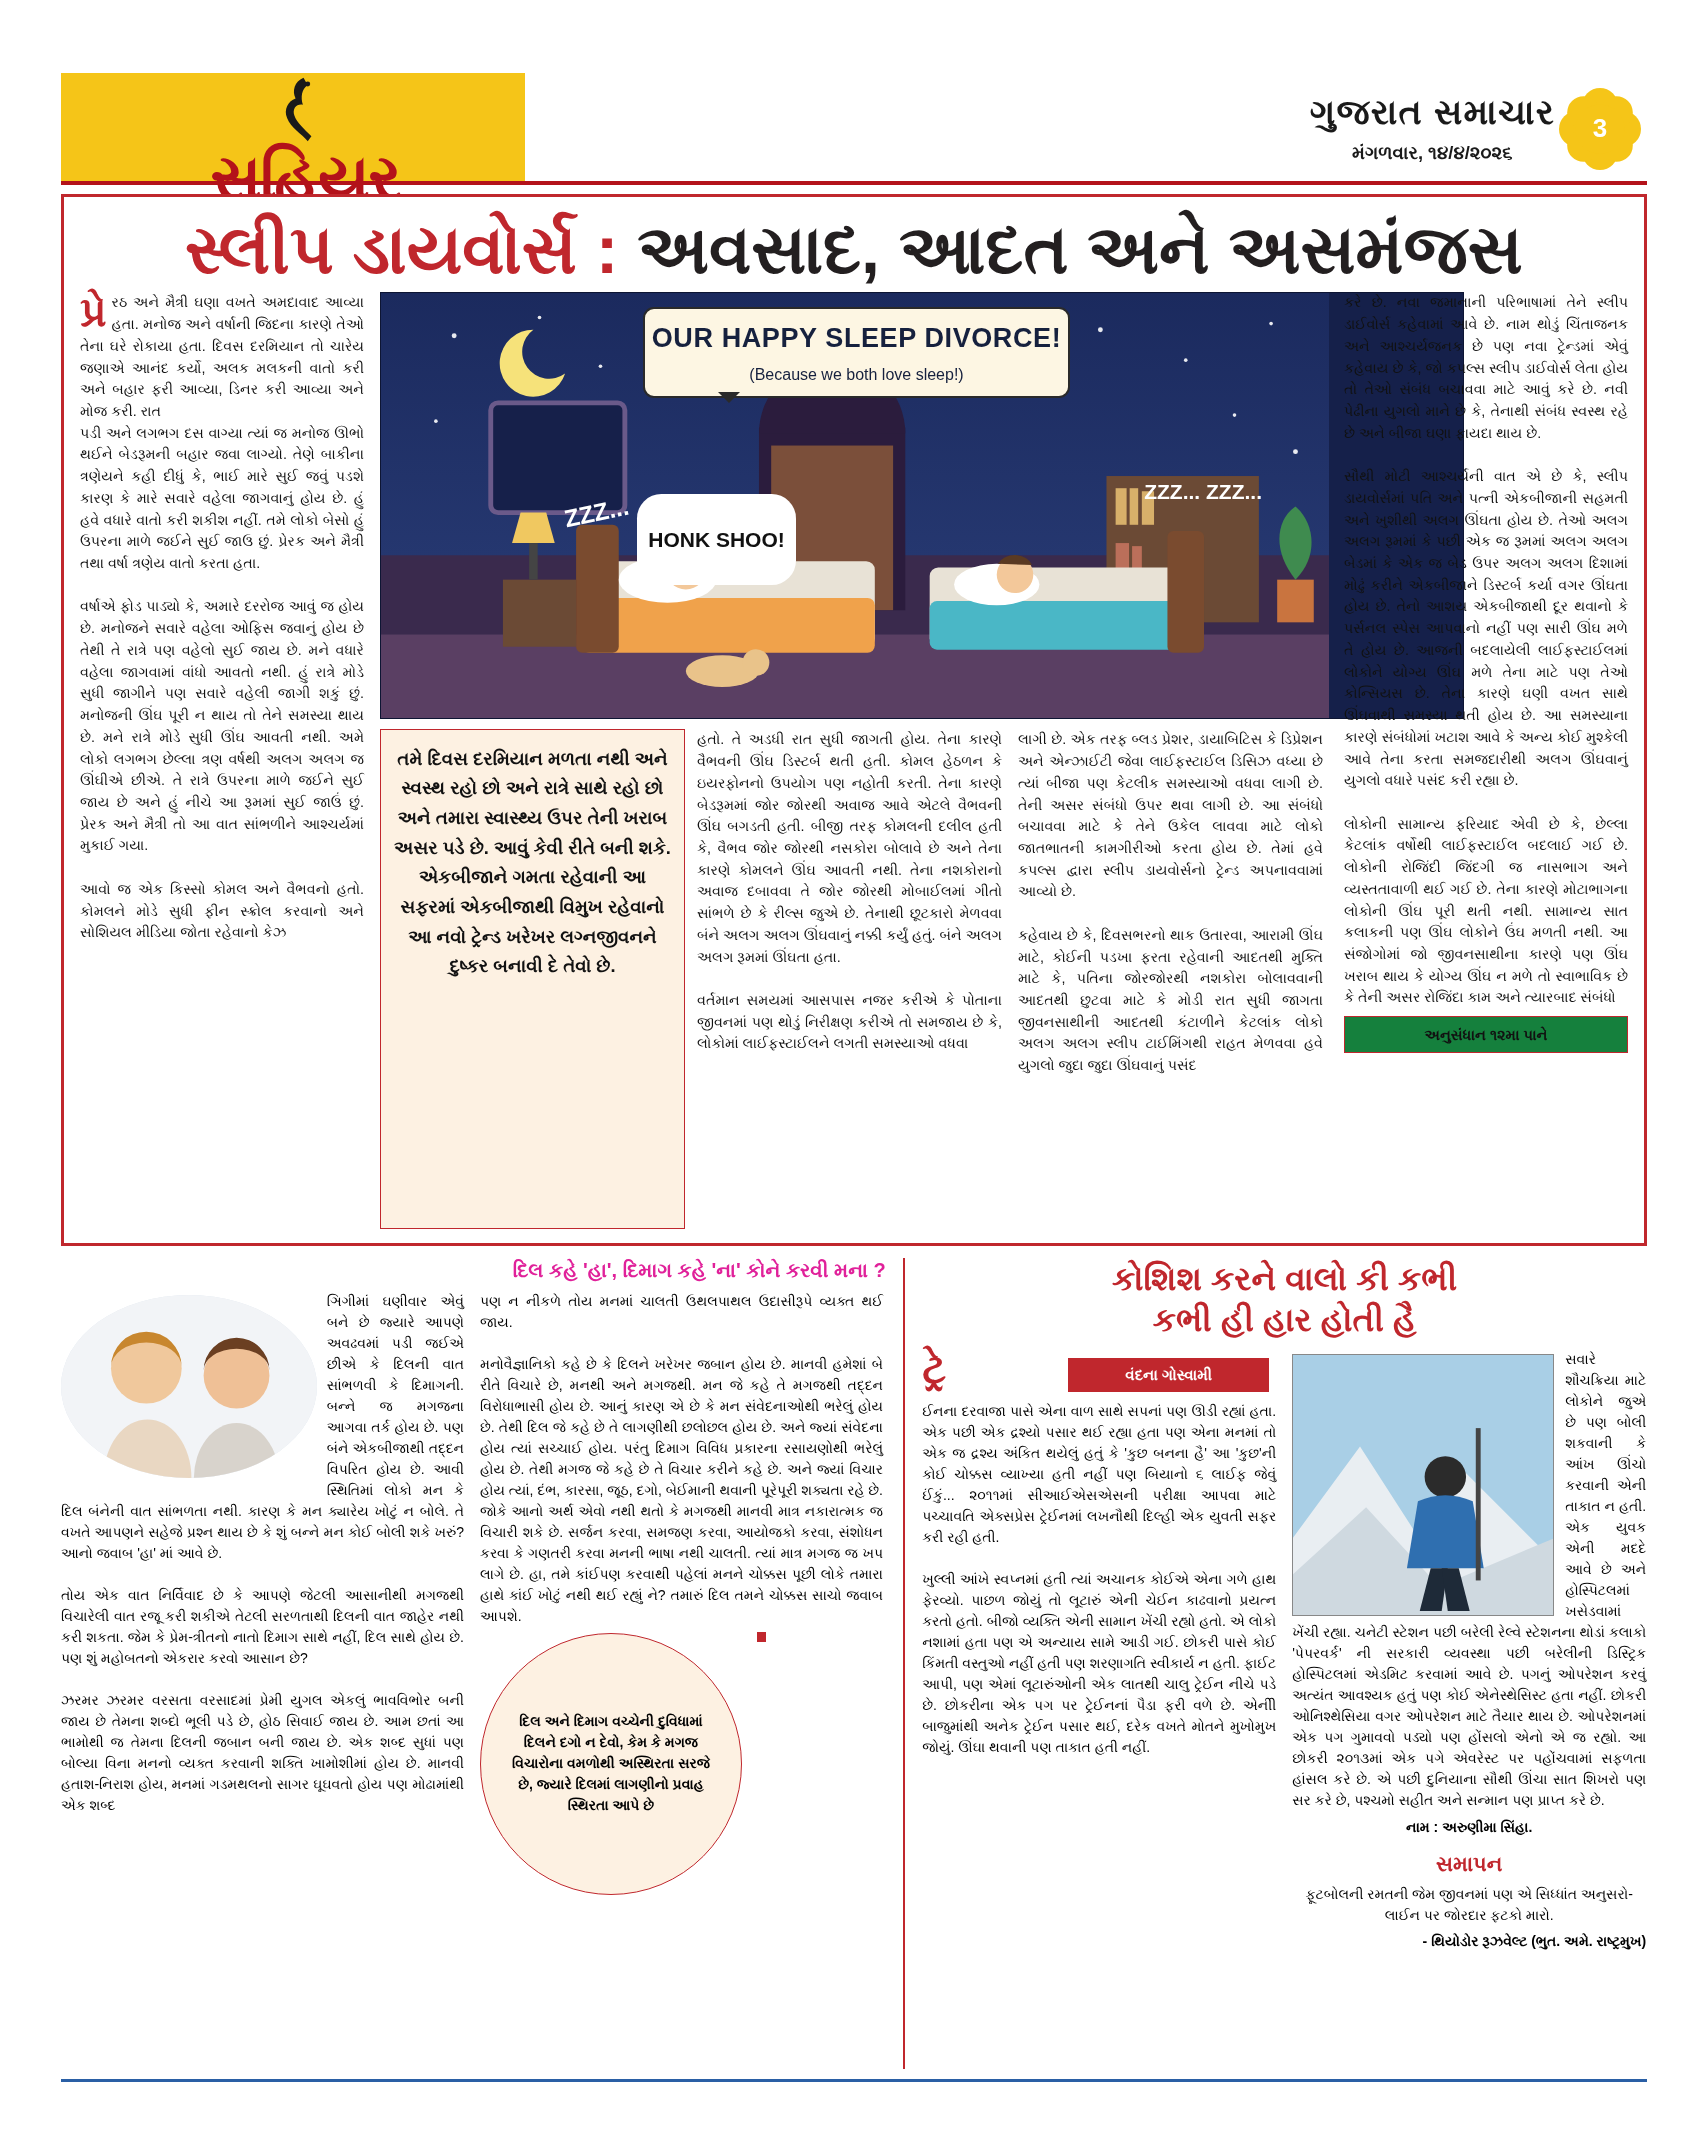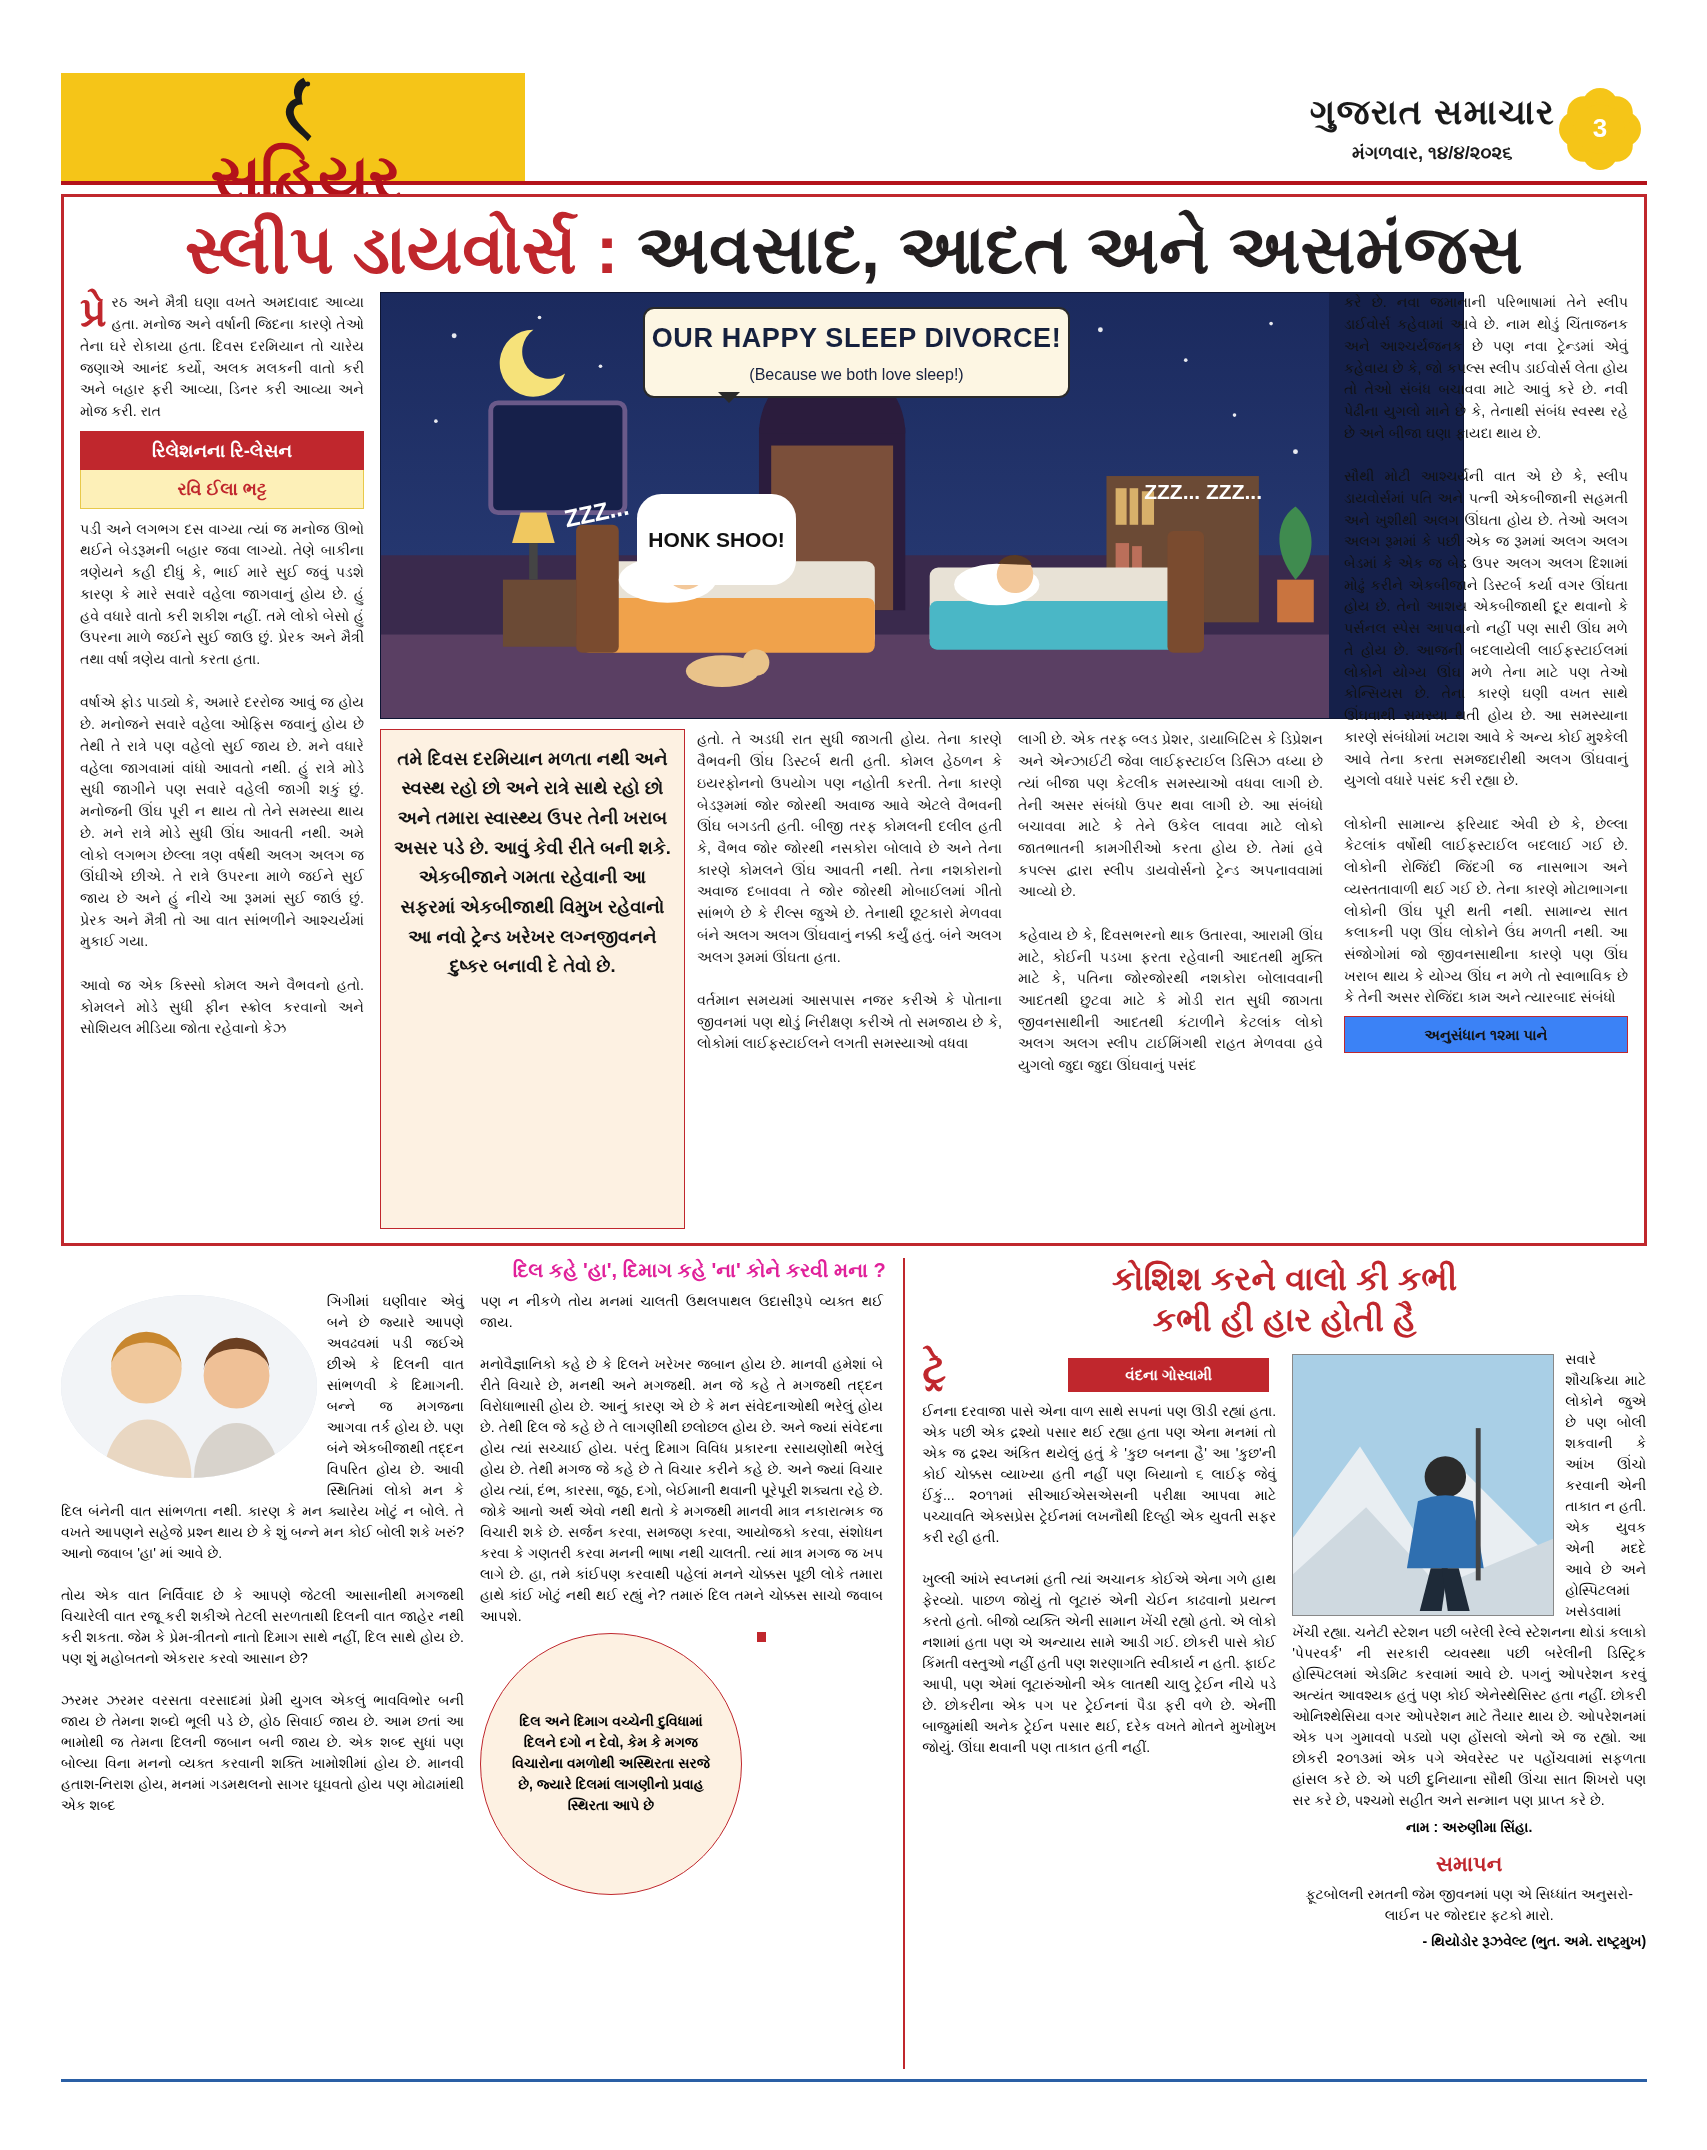--- a/index.html
+++ b/index.html
@@ -121,21 +121,21 @@
     padding: 13.4px 12.2px; font-size: 18.3px; line-height: 1.62; font-weight: bold;
     color: #111; text-align: center;
   }
   .mid-text-cols {
     position:absolute; left: 317px; top: 437px; width: 631px; height: 500px;
     display:flex; gap: 16px;
   }
   .mid-text-cols .c { width: 305px; font-size: 14.3px; line-height:1.52; text-align: justify; }
 
   .contd {
-    margin-top: 7.3px; background:#3b82f6; border:1.2px solid #c0272d;
+    margin-top: 7.3px; background:#15803d; border:1.2px solid #c0272d;
     text-align:center; font-size:14.6px; font-weight:bold; color:#111; padding:6.1px 0;
   }
 
   
   .bottom { position:absolute; left:61px; top: 1258px; width: 1586px; height: 811px; display:flex; }
   .bl { width: 842px; padding-right: 17px; }
   .divider { width: 2.4px; background: #c0272d; }
   .br { width: 742px; padding-left: 17px; }
 
   .head-pink {
@@ -218,24 +218,20 @@
       <span>સ્લીપ ડાયવોર્સ :</span>
       <span class="blk">અવસાદ, આદત અને અસમંજસ</span>
     </div>
 
     <div class="feature-body">
 
       <div class="col col-1">
         <p style="margin:0">
           <span class="dropcap">પ્રે</span><span>રઠ અને મૈત્રી ઘણા વખતે અમદાવાદ આવ્યા હતા. મનોજ અને વર્ષાની જિદના કારણે તેઓ તેના ઘરે રોકાયા હતા. દિવસ દરમિયાન તો ચારેય જણાએ આનંદ કર્યો, અલક મલકની વાતો કરી અને બહાર ફરી આવ્યા, ડિનર કરી આવ્યા અને મોજ કરી. રાત</span>
         </p>
-        <div class="relation-box">
-          <div class="relation-title">રિલેશનના રિ-લેસન</div>
-          <div class="relation-author">રવિ ઈલા ભટ્ટ</div>
-        </div>
         <p style="margin:0; white-space:pre-line">પડી અને લગભગ દસ વાગ્યા ત્યાં જ મનોજ ઊભો થઈને બેડરૂમની બહાર જવા લાગ્યો. તેણે બાકીના ત્રણેયને કહી દીધું કે, ભાઈ મારે સુઈ જવું પડશે કારણ કે મારે સવારે વહેલા જાગવાનું હોય છે. હું હવે વધારે વાતો કરી શકીશ નહીં. તમે લોકો બેસો હું ઉપરના માળે જઈને સુઈ જાઉ છું. પ્રેરક અને મૈત્રી તથા વર્ષા ત્રણેય વાતો કરતા હતા.
 
 વર્ષાએ ફોડ પાડ્યો કે, અમારે દરરોજ આવું જ હોય છે. મનોજને સવારે વહેલા ઓફિસ જવાનું હોય છે તેથી તે રાત્રે પણ વહેલો સુઈ જાય છે. મને વધારે વહેલા જાગવામાં વાંધો આવતો નથી. હું રાત્રે મોડે સુધી જાગીને પણ સવારે વહેલી જાગી શકું છું. મનોજની ઊંઘ પૂરી ન થાય તો તેને સમસ્યા થાય છે. મને રાત્રે મોડે સુધી ઊંઘ આવતી નથી. અમે લોકો લગભગ છેલ્લા ત્રણ વર્ષથી અલગ અલગ જ ઊંઘીએ છીએ. તે રાત્રે ઉપરના માળે જઈને સુઈ જાય છે અને હું નીચે આ રૂમમાં સુઈ જાઉં છું. પ્રેરક અને મૈત્રી તો આ વાત સાંભળીને આશ્ચર્યમાં મુકાઈ ગયા.
 
 આવો જ એક કિસ્સો કોમલ અને વૈભવનો હતો. કોમલને મોડે સુધી ફીન સ્ક્રોલ કરવાનો અને સોશિયલ મીડિયા જોતા રહેવાનો કેઝ</p>
       </div>
 
       <div class="col col-mid">
         <div class="illus">
           <svg viewBox="0 0 1555 700" width="948" height="427">

